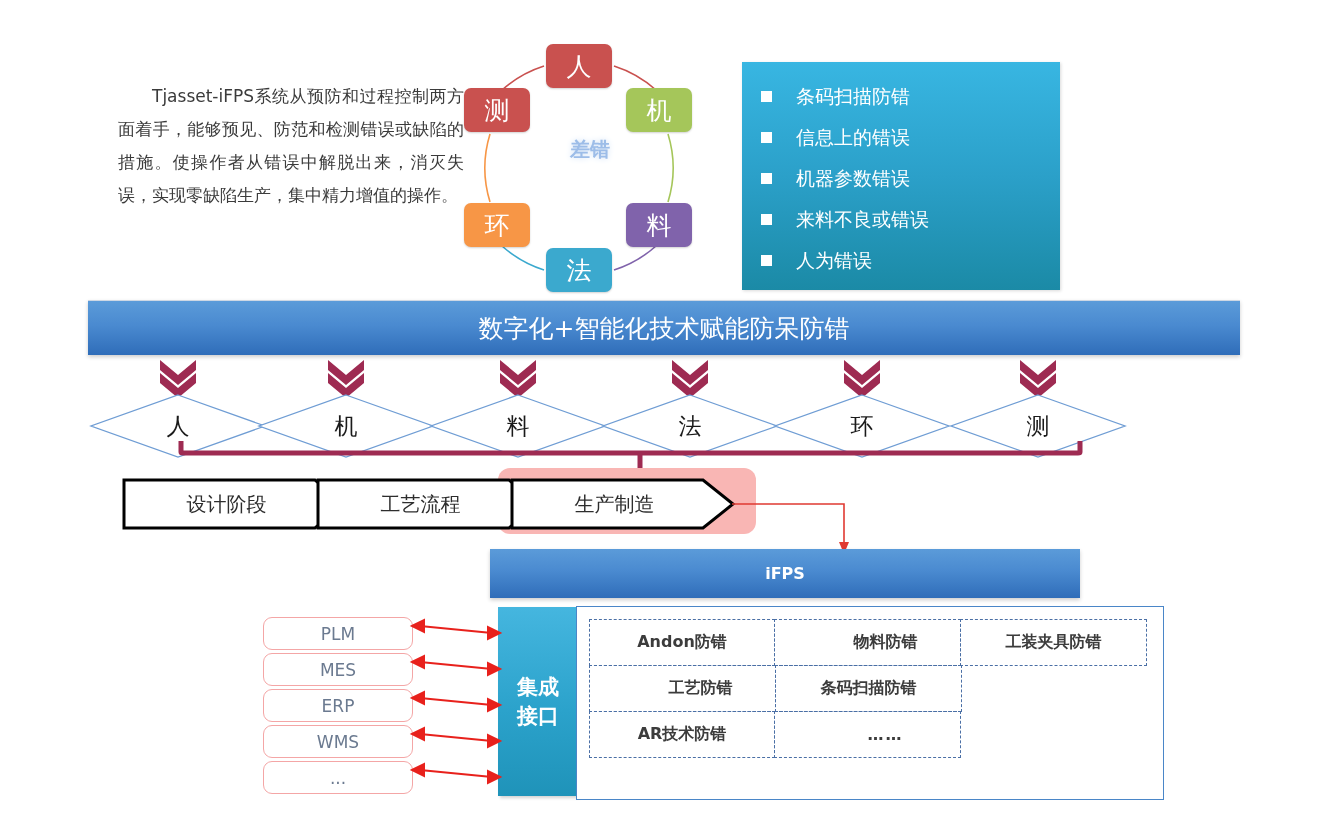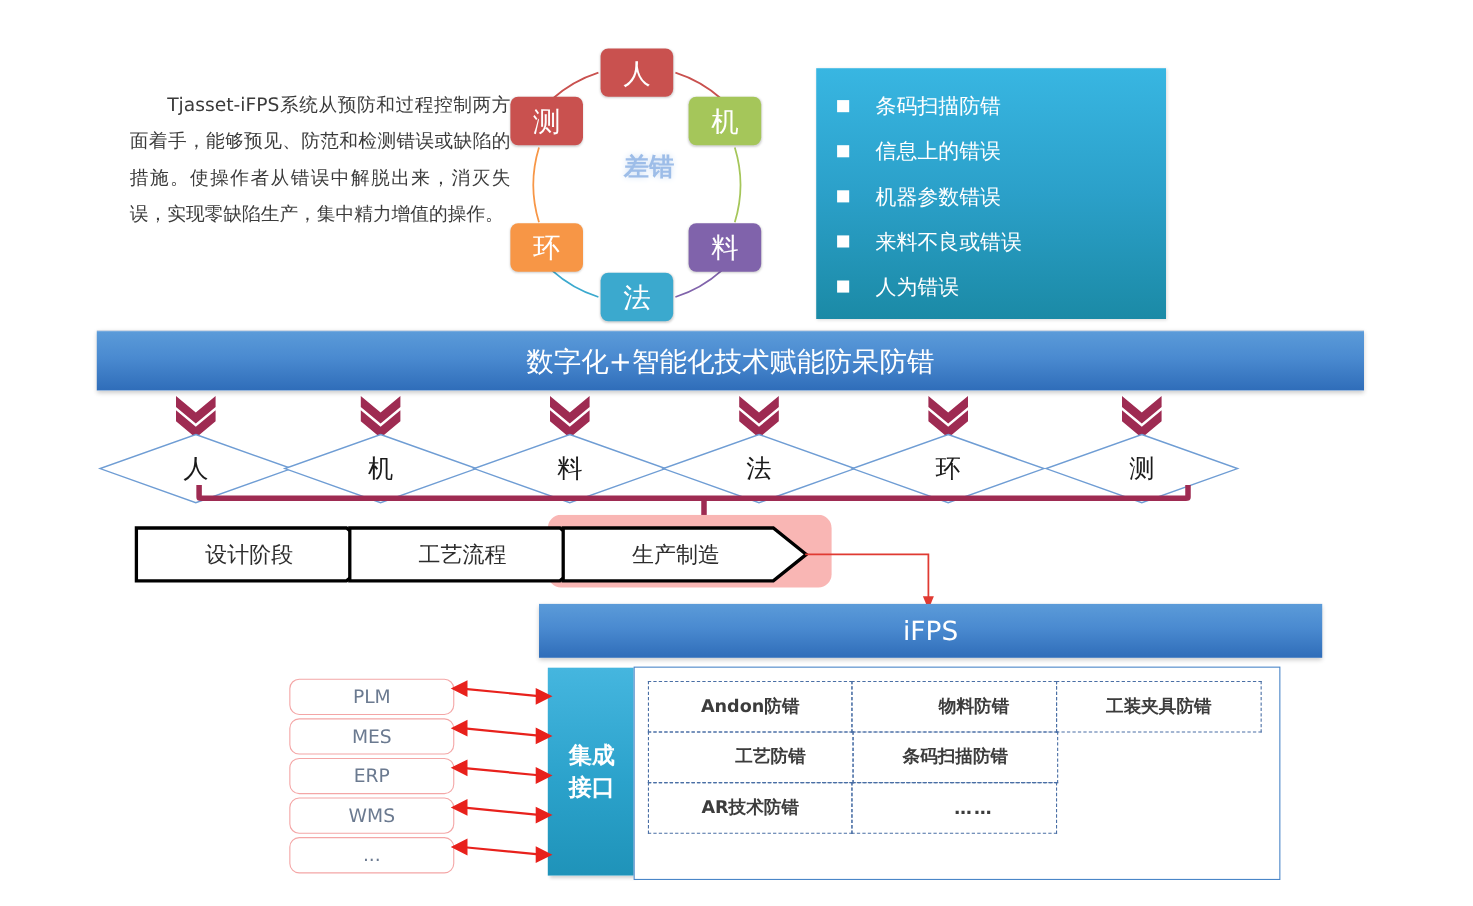--- a/index.html
+++ b/index.html
@@ -31,21 +31,21 @@
     box-shadow:0 1px 2px rgba(0,0,0,.18);
   }
   #cb-ren{left:106px;top:16px;width:66px;height:44px;background:#c9514f;}
   #cb-ji {left:186px;top:60px;width:66px;height:44px;background:#a5c65a;}
   #cb-liao{left:186px;top:175px;width:66px;height:44px;background:#8063ab;}
   #cb-fa {left:106px;top:220px;width:66px;height:44px;background:#3ba9ce;}
   #cb-huan{left:24px;top:175px;width:66px;height:44px;background:#f79646;}
   #cb-ce {left:24px;top:60px;width:66px;height:44px;background:#c9514f;}
   #circle-center{
     left:0;top:108px;width:300px;text-align:center;
-    font-size:23px;color:#9dbde8;font-weight:700;
+    font-size:20px;color:#9dbde8;font-weight:700;
     font-family:"DejaVu Sans",sans-serif;
     text-shadow:0 0 6px #cfe0f5;
   }
   #circle-arcs{left:0;top:0;width:300px;height:272px;}
 
   
   #error-panel{
     left:742px;top:62px;width:318px;height:228px;
     background:linear-gradient(180deg,#38b6e2 0%,#2ba0c9 50%,#1b8aa6 100%);
     box-shadow:1px 1px 3px rgba(0,0,0,.15);
@@ -85,24 +85,24 @@
 
   
   #process{left:110px;top:468px;width:690px;height:72px;}
   .proc-label{
     position:absolute;top:0;height:46px;display:flex;align-items:center;justify-content:center;
     font-size:20px;color:#2d2d2d;font-family:"DejaVu Serif","DejaVu Sans",serif;
   }
 
   
   #ifps-banner{
-    left:490px;top:549px;width:712px;height:49px;
+    left:490px;top:549px;width:590px;height:49px;
     background:linear-gradient(180deg,#5b9bd9 0%,#4a8ad0 45%,#2f6db9 100%);
     display:flex;align-items:center;justify-content:center;
-    color:#ffffff;font-size:24px;font-weight:400;
+    color:#ffffff;font-size:16px;font-weight:700;
     font-family:"DejaVu Sans",sans-serif;
     box-shadow:0 2px 4px rgba(0,0,0,.2);
   }
 
   
   #integration{
     left:498px;top:607px;width:80px;height:189px;
     background:linear-gradient(180deg,#45b6df 0%,#2ba2cb 55%,#1f93b9 100%);
     display:flex;align-items:center;justify-content:center;
     color:#ffffff;font-size:21px;line-height:29px;text-align:center;

